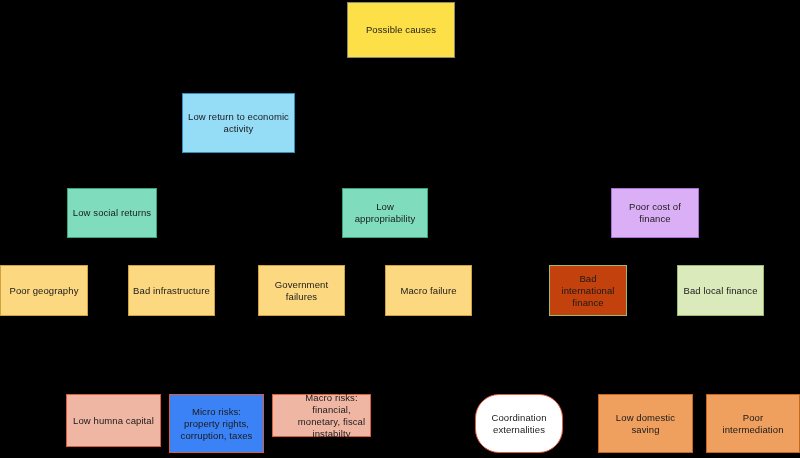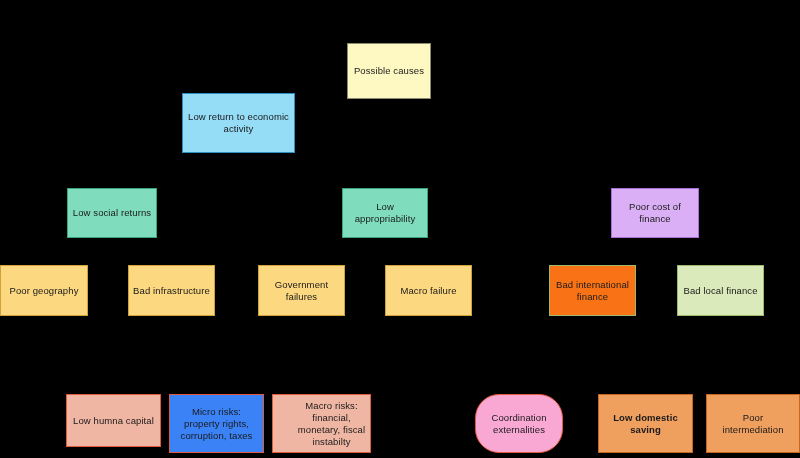--- a/index.html
+++ b/index.html
@@ -73,21 +73,21 @@
   <div class="connector" style="left:720px; top:316px; width:1px; height:62px;"></div>
   <div class="connector" style="left:44px; top:378px; width:709px; height:1px;"></div>
   <div class="connector" style="left:113px; top:378px; width:1px; height:16px;"></div>
   <div class="connector" style="left:216px; top:378px; width:1px; height:16px;"></div>
   <div class="connector" style="left:321px; top:378px; width:1px; height:16px;"></div>
   <div class="connector" style="left:423px; top:378px; width:1px; height:16px;"></div>
   <div class="connector" style="left:519px; top:378px; width:1px; height:16px;"></div>
   <div class="connector" style="left:645px; top:378px; width:1px; height:16px;"></div>
   <div class="connector" style="left:753px; top:378px; width:1px; height:16px;"></div>
 
-  <div class="node" style="left: 347px; top: 2px; width: 84px; height: 56px; background: #fef9c3; border-color: rgb(138, 138, 110); margin-top: 41px;">
+  <div class="node" style="left: 347px; top: 2px; width: 108px; height: 56px; background: #fde047; border-color: rgb(138, 138, 110);">
       <span class="node-label">Possible causes</span>
     </div>
   <div class="node" style="left: 182px; top: 93px; width: 113px; height: 60px; background: rgb(149, 220, 247); border-color: rgb(47, 143, 191);">
       <span class="node-label">Low return to economic activity</span>
     </div>
   <div class="node" style="left: 67px; top: 188px; width: 90px; height: 50px; background: rgb(127, 221, 189); border-color: rgb(58, 164, 132);">
       <span class="node-label">Low social returns</span>
     </div>
   <div class="node" style="left: 321px; top: 188px; width: 86px; height: 50px; background: rgb(127, 221, 189); border-color: rgb(58, 164, 132); margin-left: 21px;">
       <span class="node-label">Low appropriability</span>
@@ -100,37 +100,37 @@
     </div>
   <div class="node" style="left: 128px; top: 265px; width: 87px; height: 51px; background: rgb(252, 216, 128); border-color: rgb(208, 162, 58);">
       <span class="node-label">Bad infrastructure</span>
     </div>
   <div class="node" style="left: 258px; top: 265px; width: 87px; height: 51px; background: rgb(252, 216, 128); border-color: rgb(208, 162, 58);">
       <span class="node-label">Government failures</span>
     </div>
   <div class="node" style="left: 385px; top: 265px; width: 87px; height: 51px; background: rgb(252, 216, 128); border-color: rgb(208, 162, 58);">
       <span class="node-label">Macro failure</span>
     </div>
-  <div class="node" style="left: 549px; top: 265px; width: 87px; height: 51px; background: #f97316; border-color: rgb(157, 186, 111);">
+  <div class="node" style="left: 549px; top: 265px; width: 78px; height: 51px; background: #c2410c; border-color: rgb(157, 186, 111);">
       <span class="node-label">Bad international finance</span>
     </div>
   <div class="node" style="left: 677px; top: 265px; width: 87px; height: 51px; background: rgb(219, 234, 187); border-color: rgb(157, 186, 111);">
       <span class="node-label">Bad local finance</span>
     </div>
   <div class="node" style="left: 66px; top: 394px; width: 95px; height: 53px; background: rgb(240, 182, 164); border-color: rgb(224, 90, 60);">
       <span class="node-label">Low humna capital</span>
     </div>
   <div class="node" style="left: 169px; top: 394px; width: 95px; height: 59px; background: #3b82f6; border-color: rgb(224, 90, 60);">
       <span class="node-label">Micro risks: property rights, corruption, taxes</span>
     </div>
-  <div class="node" style="left: 272px; top: 394px; width: 99px; height: 59px; background: rgb(240, 182, 164); border-color: rgb(224, 90, 60); padding-left: 24px;">
+  <div class="node" style="left: 272px; top: 394px; width: 99px; height: 43px; background: rgb(240, 182, 164); border-color: rgb(224, 90, 60); padding-left: 24px;">
       <span class="node-label">Macro risks: financial, monetary, fiscal instabilty</span>
     </div>
-  <div class="node" style="left: 475px; top: 394px; width: 88px; height: 59px; background: #f9a8d4; border-color: rgb(224, 90, 60); border-radius: 24px;">
+  <div class="node" style="left: 475px; top: 394px; width: 88px; height: 59px; background: #ffffff; border-color: rgb(224, 90, 60); border-radius: 24px;">
       <span class="node-label">Coordination externalities</span>
     </div>
-  <div class="node" style="left: 598px; top: 394px; width: 95px; height: 59px; background: rgb(239, 159, 94); border-color: rgb(198, 102, 31); font-weight: bold;">
+  <div class="node" style="left: 598px; top: 394px; width: 95px; height: 59px; background: rgb(239, 159, 94); border-color: rgb(198, 102, 31);">
       <span class="node-label">Low domestic saving</span>
     </div>
   <div class="node" style="left: 706px; top: 394px; width: 94px; height: 59px; background: rgb(239, 159, 94); border-color: rgb(198, 102, 31);">
       <span class="node-label">Poor intermediation</span>
     </div>
 </div>
 
 </body></html>

